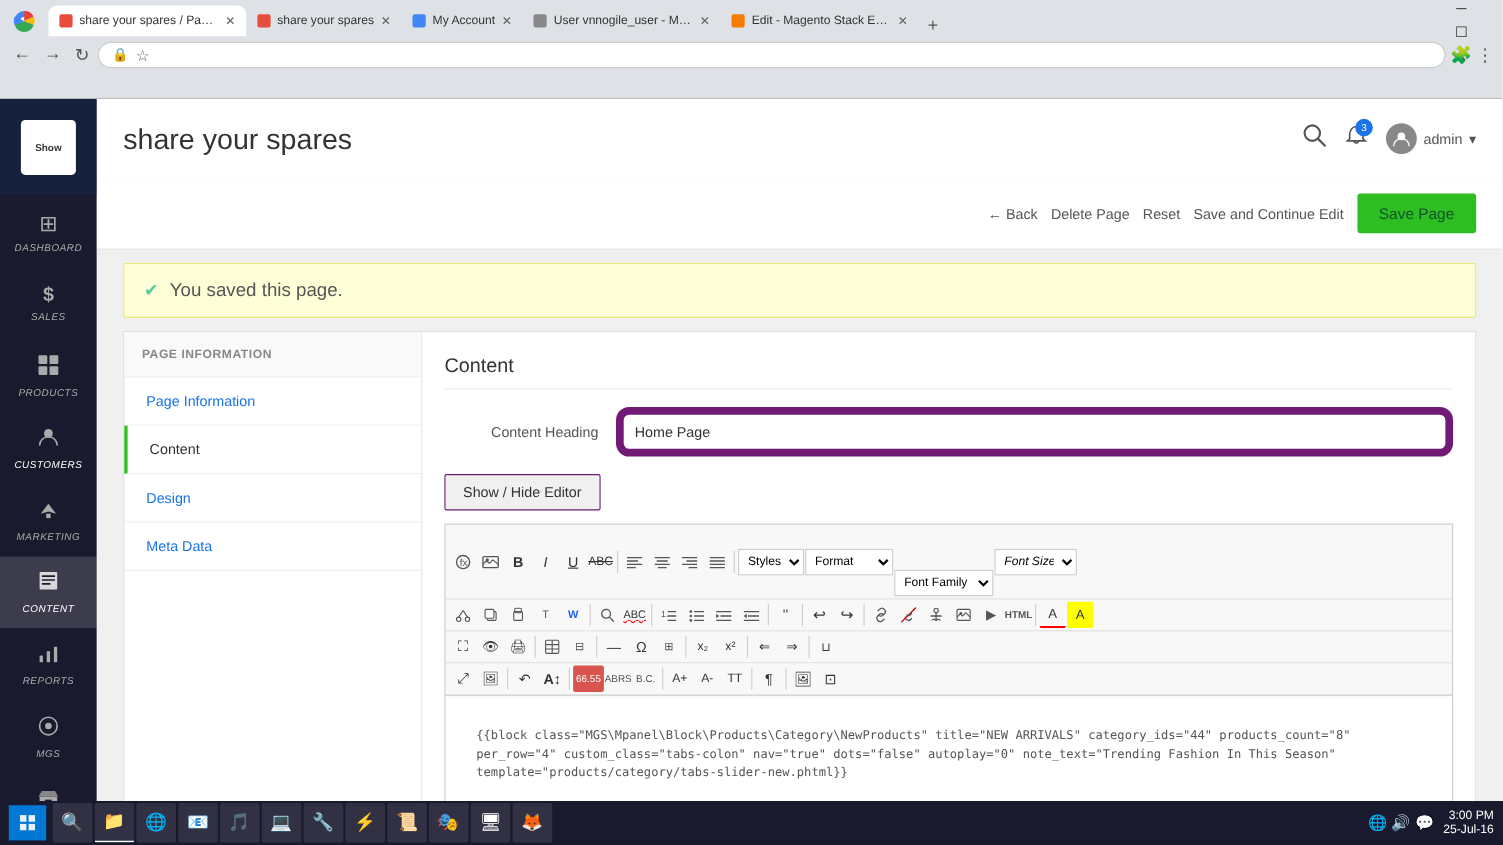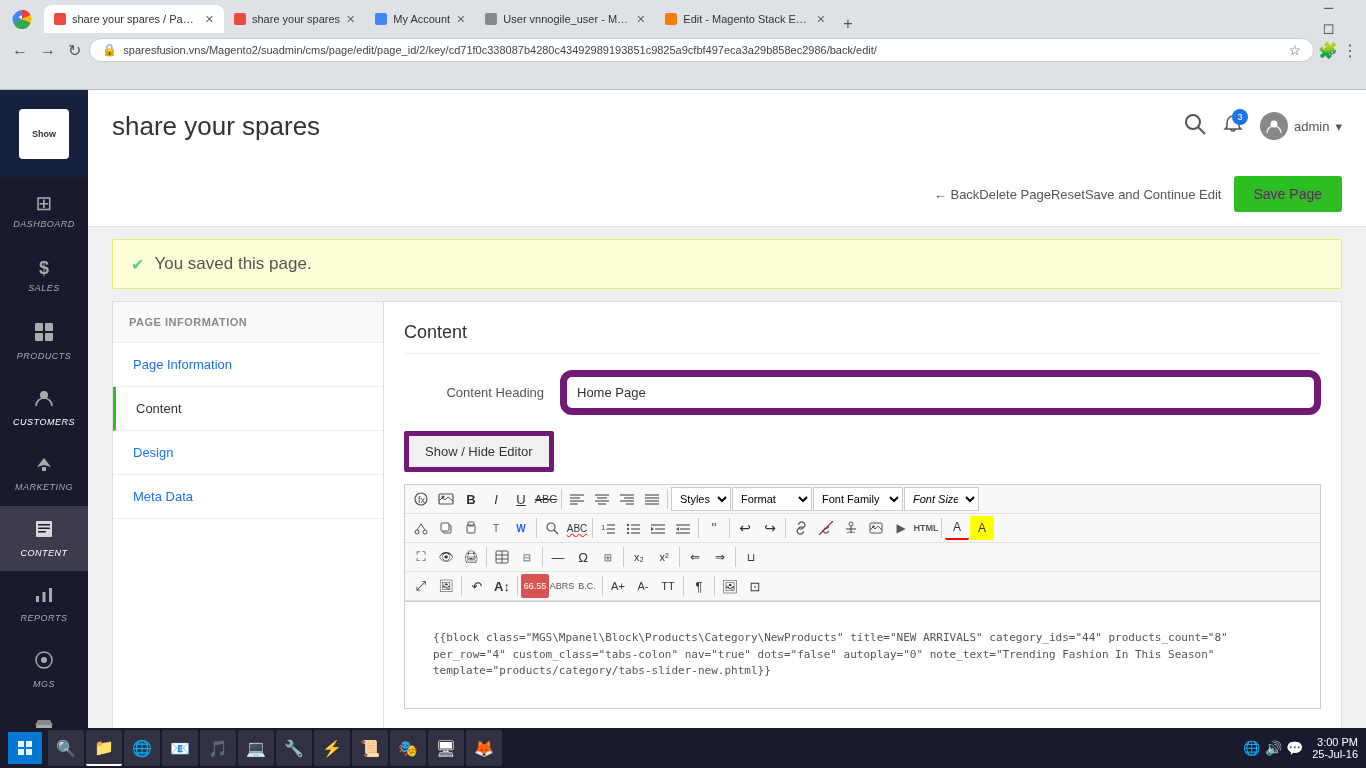--- a/index.html
+++ b/index.html
@@ -44,21 +44,21 @@
     .notif-badge { position: absolute; top: -4px; right: -4px; background: #1a73e8; color: #fff; border-radius: 50%; width: 16px; height: 16px; font-size: 9px; display: flex; align-items: center; justify-content: center; }
     .admin-btn { display: flex; align-items: center; gap: 6px; background: none; border: none; cursor: pointer; color: #555; font-size: 13px; }
     .admin-avatar { width: 28px; height: 28px; background: #888; border-radius: 50%; display: flex; align-items: center; justify-content: center; color: #fff; font-size: 12px; }
 
     
     .action-bar { background: #fff; padding: 14px 24px; display: flex; align-items: center; justify-content: flex-end; gap: 12px; border-bottom: 1px solid #e0e0e0; }
     .btn-back { background: none; border: none; cursor: pointer; font-size: 13px; color: #555; display: flex; align-items: center; gap: 4px; }
     .btn-delete { background: none; border: none; cursor: pointer; font-size: 13px; color: #555; }
     .btn-reset { background: none; border: none; cursor: pointer; font-size: 13px; color: #555; }
     .btn-save-continue { background: none; border: none; cursor: pointer; font-size: 13px; color: #555; }
-    .btn-save-page { background: #2dbe21; color: #701a75; border: none; border-radius: 3px; padding: 10px 20px; font-size: 14px; cursor: pointer; font-weight: 500; }
+    .btn-save-page { background: #2dbe21; color: #14532d; border: none; border-radius: 3px; padding: 10px 20px; font-size: 14px; cursor: pointer; font-weight: 500; }
 
     
     .success-banner { background: #feffd6; border: 1px solid #e6e878; margin: 12px 24px; padding: 14px 18px; display: flex; align-items: center; gap: 10px; border-radius: 2px; }
     .success-icon { color: #5c9; font-size: 16px; }
     .success-text { font-size: 17px; color: #555; }
 
     
     .page-layout { display: flex; gap: 0; margin: 0 24px; }
 
     
@@ -72,21 +72,21 @@
 
     
     .content-section-title { font-size: 18px; color: #333; font-weight: 400; margin-bottom: 16px; border-bottom: 1px solid #eee; padding-bottom: 10px; }
 
     
     .form-row { display: flex; align-items: center; margin-bottom: 16px; gap: 16px; }
     .form-label { width: 140px; text-align: right; font-size: 13px; color: #555; flex-shrink: 0; }
     .form-input { flex: 1; padding: 8px 10px; border: 7px solid #701a75; border-radius: 12px; font-size: 13px; color: #333; }
 
     
-    .editor-toggle-btn { padding: 8px 16px; border: 5px solid #701a75; background: #f0f0f0; cursor: pointer; font-size: 13px; color: #333; border-radius: 2px; margin-bottom: 12px; }
+    .editor-toggle-btn { padding: 8px 16px; border: 1px solid #701a75; background: #f0f0f0; cursor: pointer; font-size: 13px; color: #333; border-radius: 2px; margin-bottom: 12px; }
 
     
     .editor-toolbar { border: 1px solid #ccc; background: #f8f8f8; }
     .toolbar-row { display: flex; align-items: center; padding: 2px 4px; gap: 1px; border-bottom: 1px solid #e0e0e0; flex-wrap: wrap; }
     .toolbar-btn { width: 24px; height: 24px; border: none; background: transparent; cursor: pointer; font-size: 12px; display: flex; align-items: center; justify-content: center; color: #333; border-radius: 2px; }
     .toolbar-sep { width: 1px; height: 20px; background: #ccc; margin: 0 2px; }
     .toolbar-select { height: 24px; font-size: 11px; border: 1px solid #ccc; background: #fff; cursor: pointer; padding: 0 4px; }
 
     
     .editor-body { background: #fff; border: 1px solid #ccc; border-top: none; padding: 28px; font-size: 11px; color: #555; min-height: 48px; font-family: monospace; line-height: 1.5; }
@@ -95,21 +95,21 @@
     .taskbar { position: fixed; bottom: 0; left: 0; right: 0; height: 40px; background: #1a1a2e; display: flex; align-items: center; padding: 0 8px; gap: 2px; z-index: 100; }
     .taskbar-start { background: #0078d4; border: none; cursor: pointer; color: #fff; padding: 4px 10px; font-size: 12px; display: flex; align-items: center; gap: 4px; height: 32px; }
     .taskbar-icons { display: flex; gap: 2px; flex: 1; margin-left: 4px; }
     .taskbar-icon { width: 36px; height: 36px; border: none; background: rgba(255,255,255,0.1); cursor: pointer; display: flex; align-items: center; justify-content: center; font-size: 18px; border-radius: 2px; }
     .taskbar-icon.active { border-bottom: 2px solid #fff; }
     .taskbar-right { display: flex; align-items: center; gap: 8px; margin-left: auto; }
     .taskbar-time { color: #fff; font-size: 11px; text-align: right; }
     .taskbar-sys { display: flex; align-items: center; gap: 4px; }
     .taskbar-sys-icon { color: #fff; font-size: 14px; cursor: pointer; }
 
-    .action-bar-left { display: flex; align-items: center; gap: 0; }
+    .action-bar-left { display: flex; align-items: center; gap: 12px; }
 
     .tabs-browser { display: flex; align-items: flex-end; flex: 1; }
   </style>
 </head>
 <body>
 
 <div class="browser-chrome">
   <div class="title-bar">
     <div style="width:28px;height:28px;margin-right:8px;display:flex;align-items:center;justify-content:center;">
       <svg width="20" height="20" viewBox="0 0 20 20">
@@ -160,21 +160,20 @@
       <button class="window-btn">☐</button>
       <button class="window-btn close">✕</button>
     </div>
   </div>
   <div class="nav-bar">
     <button class="nav-btn">←</button>
     <button class="nav-btn">→</button>
     <button class="nav-btn">↻</button>
     <div class="address-bar">
       <span style="font-size:12px;color:#555;">🔒</span>
-      <span class="address-text">sparesfusion.vns/Magento2/suadmin/cms/page/edit/page_id/2/key/cd71f0c338087b4280c43492989193851c9825a9cfbf497eca3a29b858ec2986/back/edit/</span>
       <span style="font-size:14px;color:#555;cursor:pointer;">☆</span>
     </div>
     <button style="background:none;border:none;cursor:pointer;font-size:16px;color:#555;">🧩</button>
     <button style="background:none;border:none;cursor:pointer;font-size:16px;color:#555;">⋮</button>
   </div>
 </div>
 
 <div class="app-container">
 
   <div class="sidebar">
@@ -385,21 +384,21 @@
                   <line x1="0" y1="12" x2="14" y2="12" stroke="#555" stroke-width="1.2"></line>
                 </svg>
             </button>
             <div class="toolbar-sep"></div>
             <select class="toolbar-select">
               <option>Styles</option>
             </select>
             <select class="toolbar-select" style="width:80px;">
               <option>Format</option>
             </select>
-            <select class="toolbar-select" style="width:90px;">
+            <select class="toolbar-select" style="width:90px;margin-top:39px;">
               <option>Font Family</option>
             </select>
             <select class="toolbar-select" style="width:75px;font-style:italic;">
               <option>Font Size</option>
             </select>
           </div>
 
           <div class="toolbar-row">
             <button class="toolbar-btn" title="Cut">
               <svg width="14" height="14" viewBox="0 0 14 14" fill="none">

